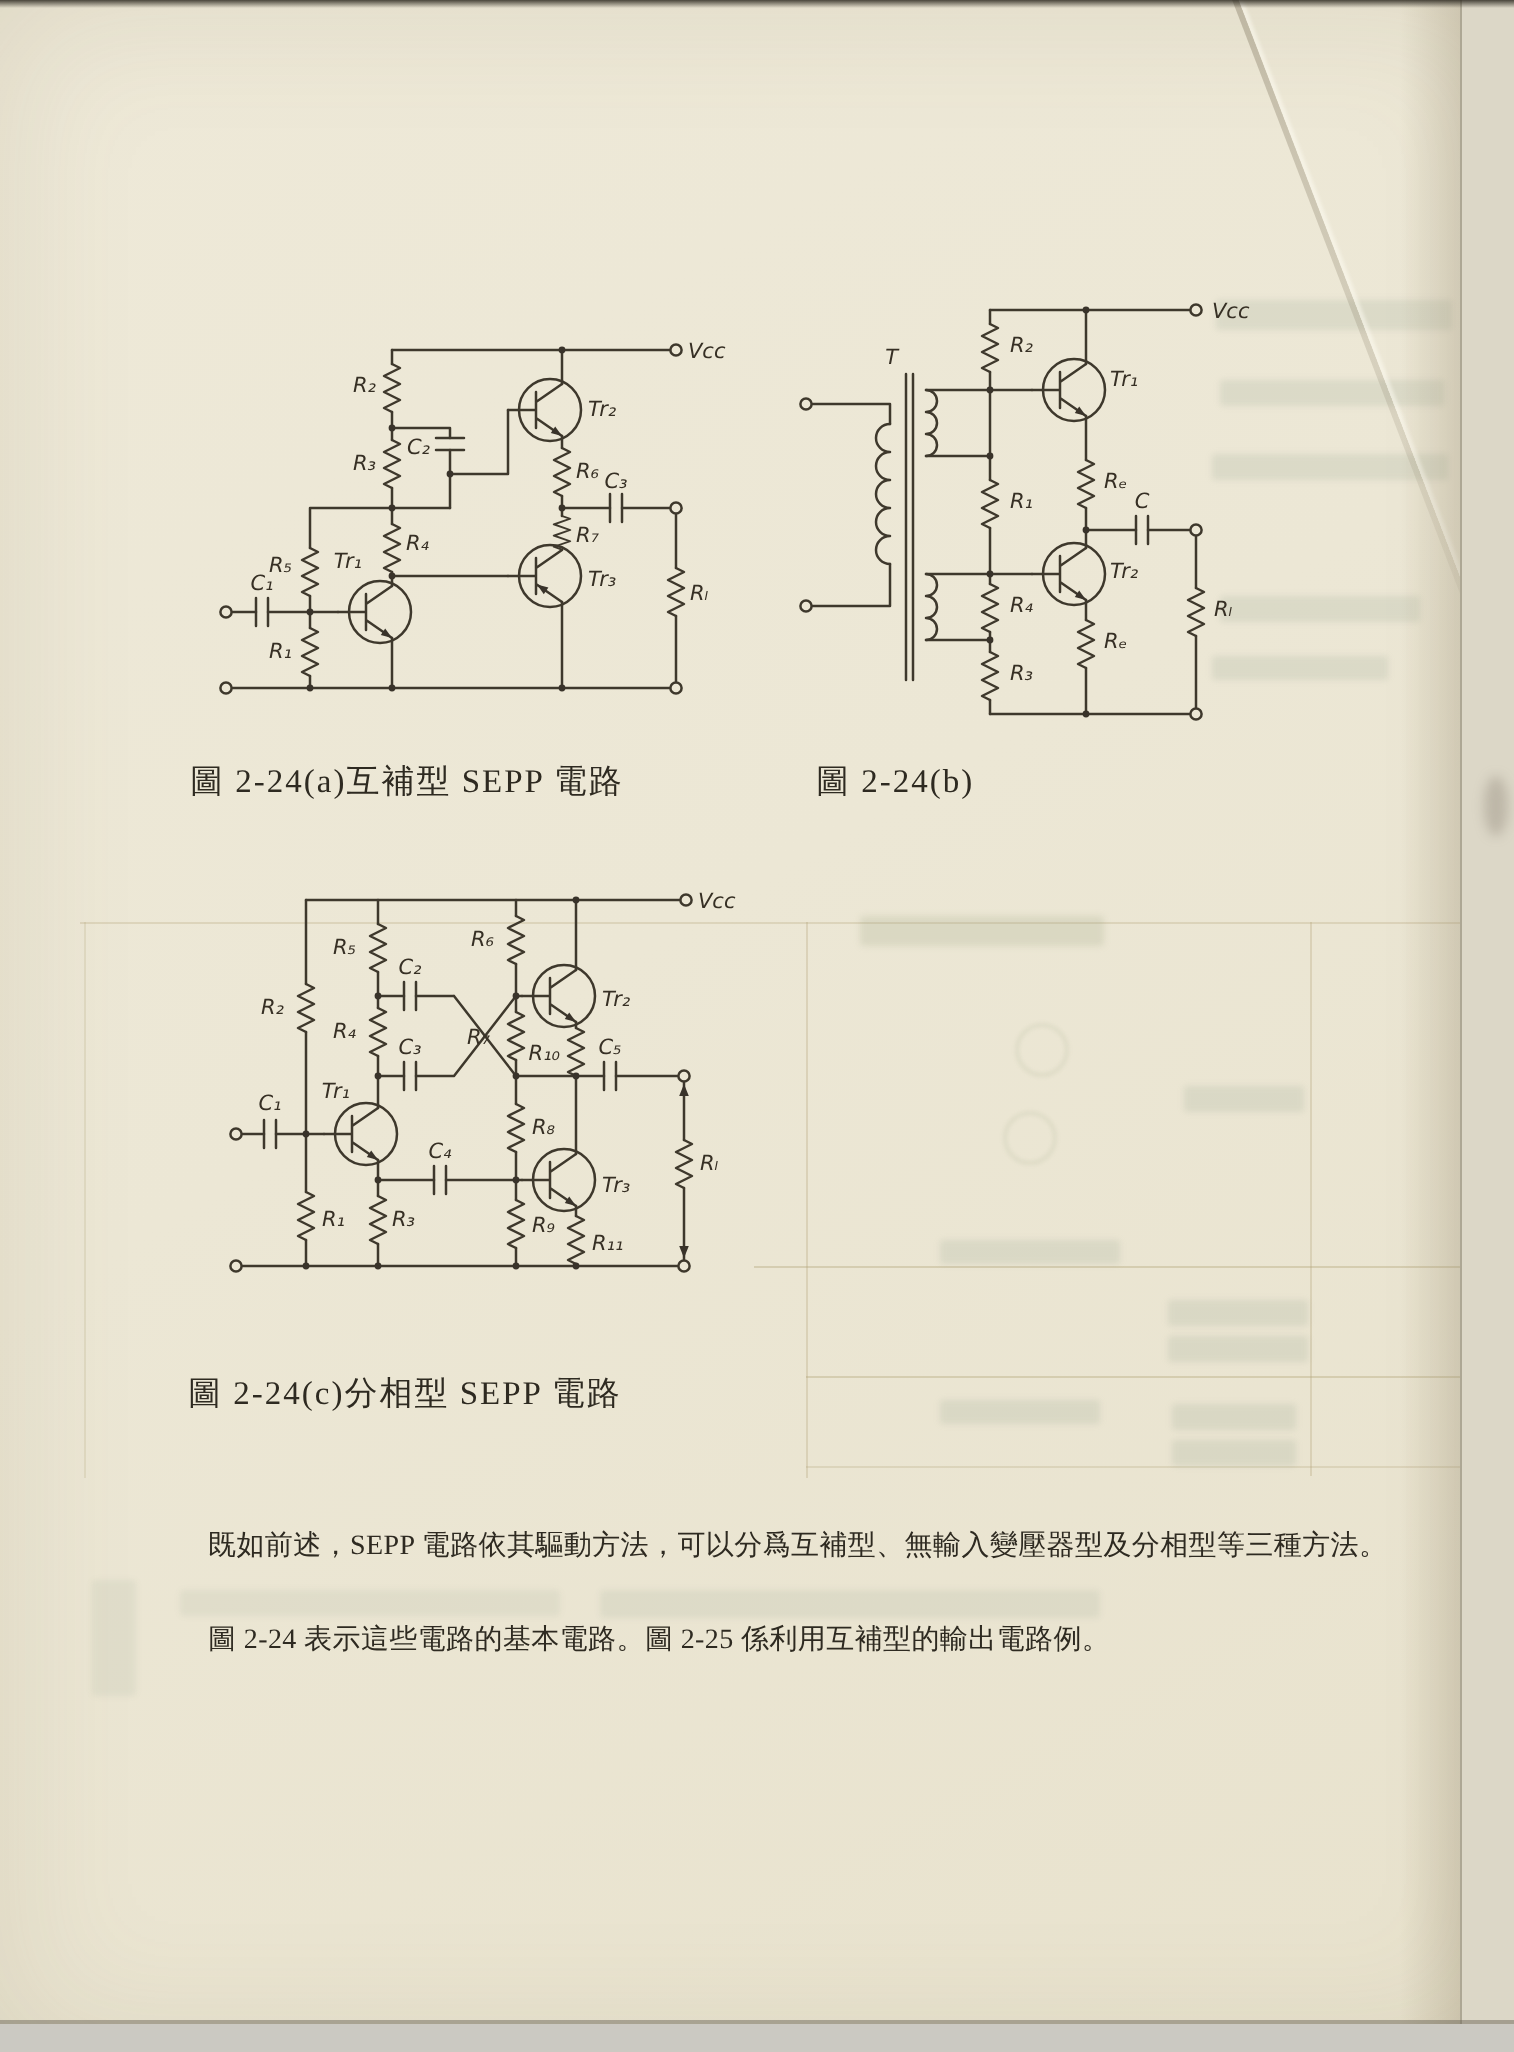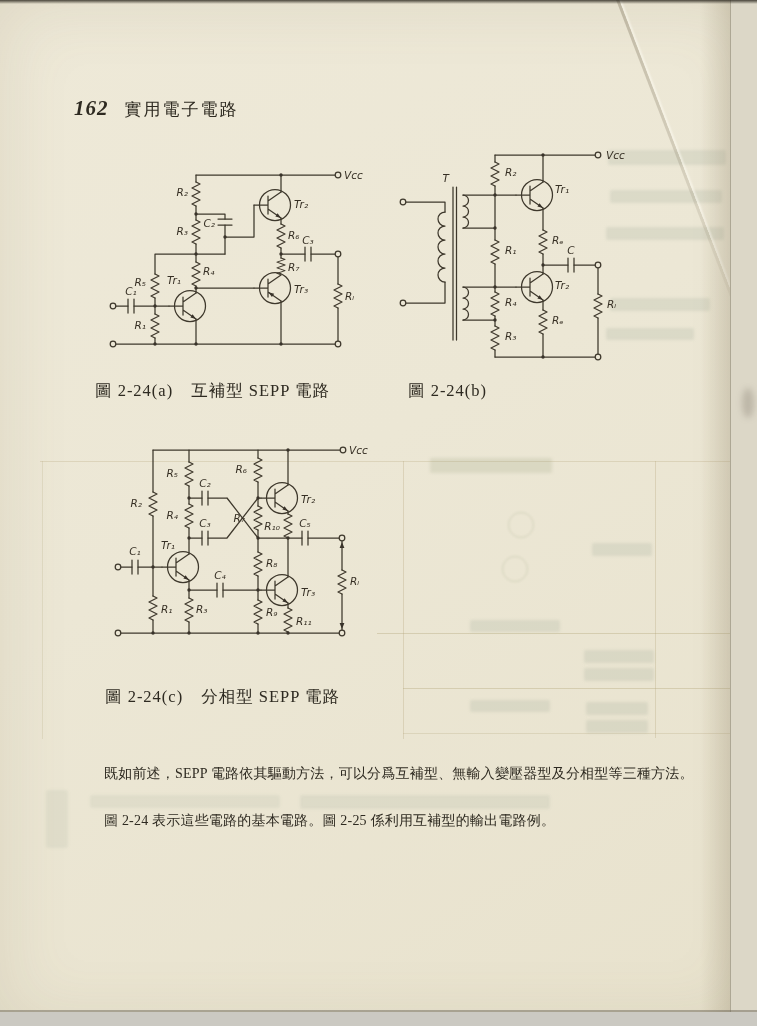--- a/index.html
+++ b/index.html
@@ -13,21 +13,21 @@
   .booktitle{font-size:17px;margin-left:16px;letter-spacing:2px;}
   
   svg.fig{position:absolute;z-index:3;overflow:visible;}
   .w{stroke:#3e382c;stroke-width:1.25;fill:none;stroke-linecap:round;stroke-linejoin:round;}
   .term{fill:#ece7d5;stroke:#3e382c;stroke-width:1.25;}
   .dot{fill:#39332a;stroke:none;}
   .fillp{fill:#39332a;stroke:none;}
   text.lb{font-family:"DejaVu Sans","Liberation Sans",sans-serif;font-style:italic;
     font-size:10.5px;fill:#362f24;}
   
-  .caption{position:absolute;display:flex;gap:18px;font-size:16.5px;letter-spacing:1px;z-index:4;white-space:nowrap;}
+  .caption{position:absolute;display:flex;gap:0;font-size:16.5px;letter-spacing:1px;z-index:4;white-space:nowrap;}
   
   .bodytext{position:absolute;left:70px;top:752px;width:652px;z-index:4;}
   .bodytext p{margin:0;font-size:14px;line-height:43px;text-indent:34px;letter-spacing:.2px;}
   .bodytext p + p{margin-top:4px;}
   .gline{position:absolute;background:rgba(180,165,122,.38);z-index:1;}
   .gbar{position:absolute;background:rgba(128,150,132,.16);filter:blur(1.5px);border-radius:2px;z-index:1;}
   .gcircle{position:absolute;border:1px solid rgba(150,160,125,.28);border-radius:50%;filter:blur(1px);z-index:1;}
   
   .edge-top{position:absolute;left:0;top:0;width:100%;height:4px;z-index:6;
     background:linear-gradient(to bottom,rgba(47,43,34,.85),rgba(47,43,34,0));}
@@ -85,24 +85,20 @@
   <div class="gbar" style="left:586px;top:702px;width:62px;height:13px"></div>
   <div class="gbar" style="left:586px;top:720px;width:62px;height:13px"></div>
   <div class="gbar" style="left:470px;top:620px;width:90px;height:12px"></div>
   <div class="gbar" style="left:470px;top:700px;width:80px;height:12px"></div>
   <div class="gbar" style="left:300px;top:795px;width:250px;height:14px;opacity:.8"></div>
   <div class="gbar" style="left:90px;top:795px;width:190px;height:13px;opacity:.7"></div>
   <div class="gbar" style="left:46px;top:790px;width:22px;height:58px;opacity:.7"></div>
   <div class="gcircle" style="left:508px;top:512px;width:24px;height:24px"></div>
   <div class="gcircle" style="left:502px;top:556px;width:24px;height:24px"></div>
 
-  <div class="header">
-    <span class="pageno">162</span>
-    <span class="booktitle">實用電子電路</span>
-  </div>
 
   <svg class="fig" style="left:30px;top:162px" width="330" height="215" viewBox="0 0 330 215">
     <g class="w">
       <path d="M166 13 H305"></path>
       <path d="M166 13 V20 M166 44 V58 M166 82 V100 M166 124 V131 M166 157 V182"></path>
       <use href="#resv" x="166" y="20"></use>
       <use href="#resv" x="166" y="58"></use>
       <use href="#resv" x="166" y="100"></use>
       <path d="M166 52 H195 M195 52 V57 M195 63 V92 M195 75 H224 M224 75 V43"></path>
       <use href="#caph" x="195" y="57"></use>
@@ -290,21 +286,21 @@
     <text class="lb" x="231" y="135">R₈</text>
     <text class="lb" x="231" y="184">R₉</text>
     <text class="lb" x="266" y="71">Tr₂</text>
     <text class="lb" x="245" y="98" text-anchor="end">R₁₀</text>
     <text class="lb" x="270" y="95" text-anchor="middle">C₅</text>
     <text class="lb" x="266" y="164">Tr₃</text>
     <text class="lb" x="261" y="193">R₁₁</text>
     <text class="lb" x="315" y="153">Rₗ</text>
   </svg>
 
-  <div class="caption" style="left:105px;top:686px">
+  <div class="caption" style="left:94px;top:686px">
     <span>圖 2-24(c)</span>
     <span>分相型 SEPP 電路</span>
   </div>
 
   <div class="bodytext">
     <p>既如前述，SEPP 電路依其驅動方法，可以分爲互補型、無輸入變壓器型及分相型等三種方法。</p>
     <p>圖 2-24 表示這些電路的基本電路。圖 2-25 係利用互補型的輸出電路例。</p>
   </div>
 
   <div class="crease"></div>

